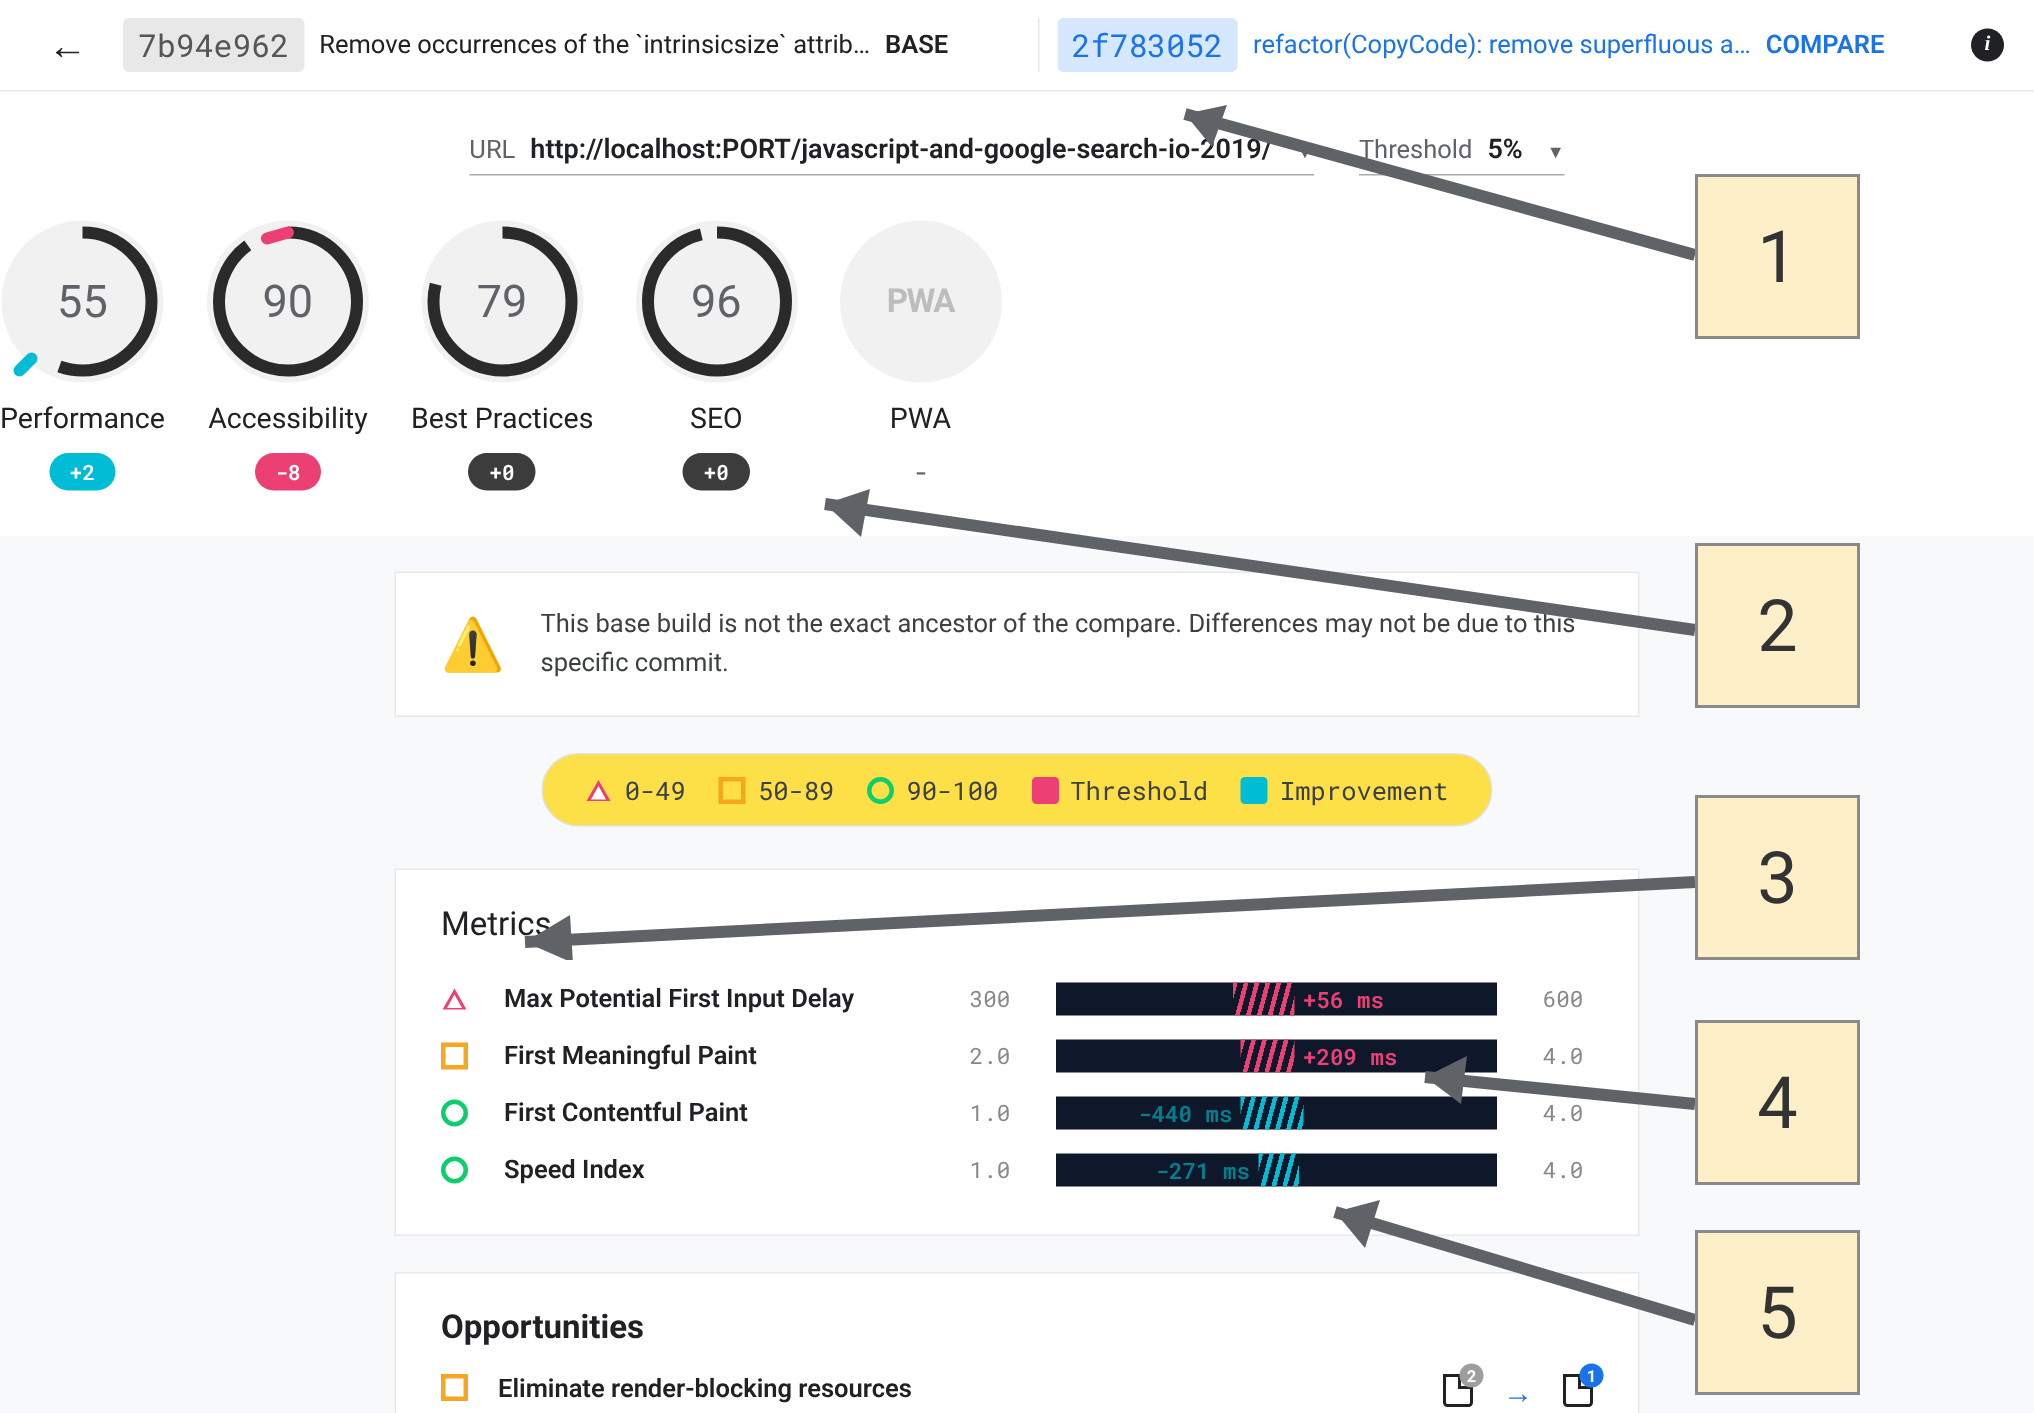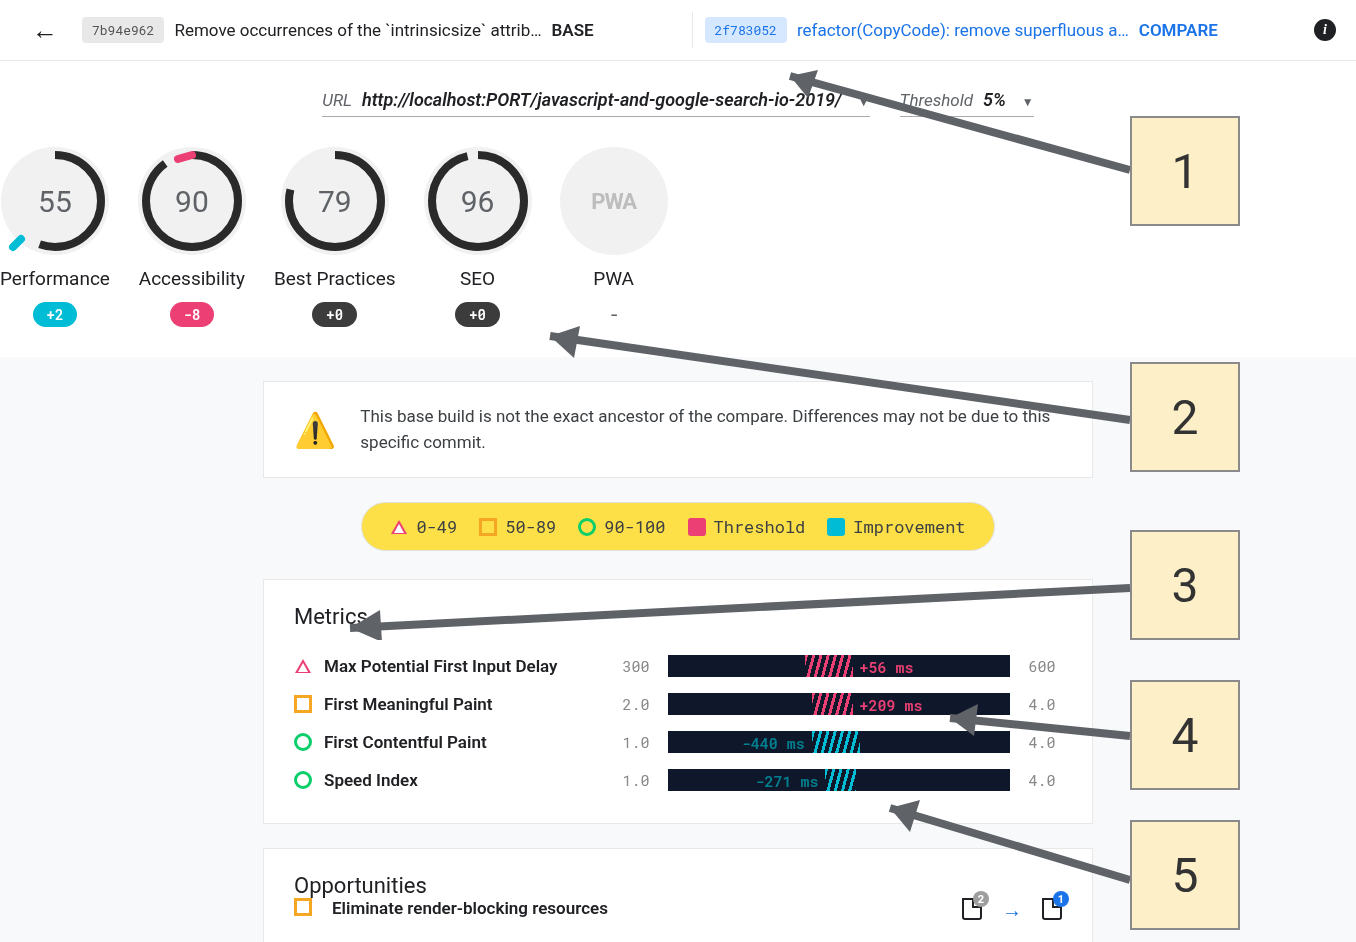--- a/index.html
+++ b/index.html
@@ -1,29 +1,29 @@
 <!DOCTYPE html>
 <html><head>
 <meta charset="utf-8">
 <style>
 * { box-sizing: border-box; margin: 0; padding: 0; }
 body { font-family: -apple-system, Roboto, "Helvetica Neue", Arial, sans-serif; background: #fff; color: #202124; width: 1356px; }
 .topbar { display: flex; align-items: center; padding: 12px 20px; border-bottom: 1px solid #e8e8e8; gap: 12px; position: relative; }
 .back-arrow { font-size: 26px; cursor: pointer; padding: 0 12px; color: #202124; }
 .commit-half { display: flex; align-items: center; gap: 10px; flex: 1; max-width: 600px; overflow: hidden; }
-.commit-hash { font-family: "Roboto Mono", monospace; font-size: 13px; padding: 4px 10px; border-radius: 4px; background: #e8e8e8; color: #555; }
+.commit-hash { font-family: "Roboto Mono", monospace; font-size: 21px; padding: 4px 10px; border-radius: 4px; background: #e8e8e8; color: #555; }
 .commit-hash.compare { background: #d6e8ff; color: #1a73e8; }
 .commit-msg { font-size: 17px; white-space: nowrap; overflow: hidden; text-overflow: ellipsis; color: #202124; }
 .commit-msg.compare { color: #1a73e8; }
 .badge-label { font-size: 17px; font-weight: 600; color: #202124; }
 .badge-label.compare { color: #1a73e8; }
 .info-icon { width: 22px; height: 22px; border-radius: 50%; background: #202124; color: #fff; display: flex; align-items: center; justify-content: center; font-weight: 700; font-size: 14px; margin-left: auto; cursor: pointer; font-style: italic; font-family: serif;}
 .divider-v { width: 1px; height: 36px; background: #e8e8e8; }
 
-.subbar { display: flex; justify-content: center; gap: 30px; padding: 28px 0 10px; font-size: 18px; align-items: center; font-style: italic; }
+.subbar { display: flex; justify-content: center; gap: 30px; padding: 28px 0 10px; font-size: 18px; align-items: center; }
 .subbar .field { display: flex; align-items: baseline; gap: 10px; border-bottom: 1px solid #aaa; padding-bottom: 6px; }
 .subbar .lbl { color: #5f6368; font-size: 17px; }
 .subbar .val { font-weight: 600; font-size: 18px; }
 .subbar .chev { font-size: 12px; color: #5f6368; margin-left: 6px; }
 
 .gauges { display: flex; justify-content: flex-start; gap: 28px; padding: 20px 0 30px; }
 .gauge-col { display: flex; flex-direction: column; align-items: center; gap: 12px; }
 .gauge { width: 108px; height: 108px; border-radius: 50%; background: #f1f1f1; display: flex; align-items: center; justify-content: center; font-size: 30px; color: #5f6368; position: relative; }
 .gauge svg { position: absolute; top: 0; left: 0; }
 .gauge-label { font-size: 19px; color: #202124; }
@@ -46,33 +46,33 @@
 .sym.tri { background: none; position: relative; }
 .sym.tri::before { content: ""; position: absolute; left: 1px; top: 2px; width: 0; height: 0; border-left: 8px solid transparent; border-right: 8px solid transparent; border-bottom: 14px solid #ec4074; }
 .sym.tri::after { content: ""; position: absolute; left: 4px; top: 6px; width: 0; height: 0; border-left: 5px solid transparent; border-right: 5px solid transparent; border-bottom: 9px solid #fff; }
 .sym.sq { border: 3px solid #f5a623; }
 .sym.ci { border: 3px solid #0cce6b; border-radius: 50%; }
 .sym.box-reg { background: #ec4074; border-radius: 3px;}
 .sym.box-imp { background: #00bcd4; border-radius: 3px;}
 
 .metrics-card { padding: 24px 30px; }
 .metrics-card h2 { font-size: 22px; font-weight: 400; margin-bottom: 18px; }
-.metric-row { display: flex; align-items: center; gap: 12px; padding: 8px 0; }
+.metric-row { display: flex; align-items: center; gap: 24px; padding: 8px 0; }
 .metric-row .name { font-size: 17px; font-weight: 600; flex: 0 0 280px; }
 .metric-row .min, .metric-row .max { font-family: "Roboto Mono", monospace; font-size: 15px; color: #888; width: 40px; text-align: center;}
 .metric-row .bar { flex: 1; height: 22px; background: #0f172a; position: relative; }
 .bar .seg { position: absolute; top: 0; height: 100%; background: repeating-linear-gradient(105deg, currentColor 0, currentColor 3px, transparent 3px, transparent 7px); }
 .bar .seg.reg { color: #ec4074; }
 .bar .seg.imp { color: #00bcd4; }
 .bar .delta-lbl { position: absolute; top: 2px; font-family: "Roboto Mono", monospace; font-size: 15px; font-weight: 600; }
 .bar .delta-lbl.reg { color: #ec4074; }
 .bar .delta-lbl.imp { color: #00808f; }
 
 .opps-card { padding: 24px 30px; margin-top: 24px; }
-.opps-card h2 { font-size: 22px; font-weight: 400; }
+.opps-card h2 { font-size: 22px; font-weight: 700; margin-bottom: 18px; }
 .opp-row { display: flex; align-items: flex-start; gap: 20px; }
 .opp-row .name { font-size: 17px; font-weight: 600; flex: 1;}
 .report-icon { position: relative; width: 20px; height: 22px; border: 2px solid #202124; border-radius: 0 0 3px 3px; }
 .report-icon::before { content: ""; position: absolute; right: -2px; top: -2px; width: 8px; height: 8px; background: #fff; border-left: 2px solid #202124; border-bottom: 2px solid #202124;}
 .report-badge { position: absolute; top: -9px; right: -9px; width: 16px; height: 16px; border-radius: 50%; font-size: 11px; color: #fff; display: flex; align-items: center; justify-content: center; font-weight: 700;}
 .report-badge.grey { background: #9e9e9e; }
 .report-badge.blue { background: #1a73e8; }
 .arrow-sep { color: #1a73e8; font-size: 20px;}
 
 

